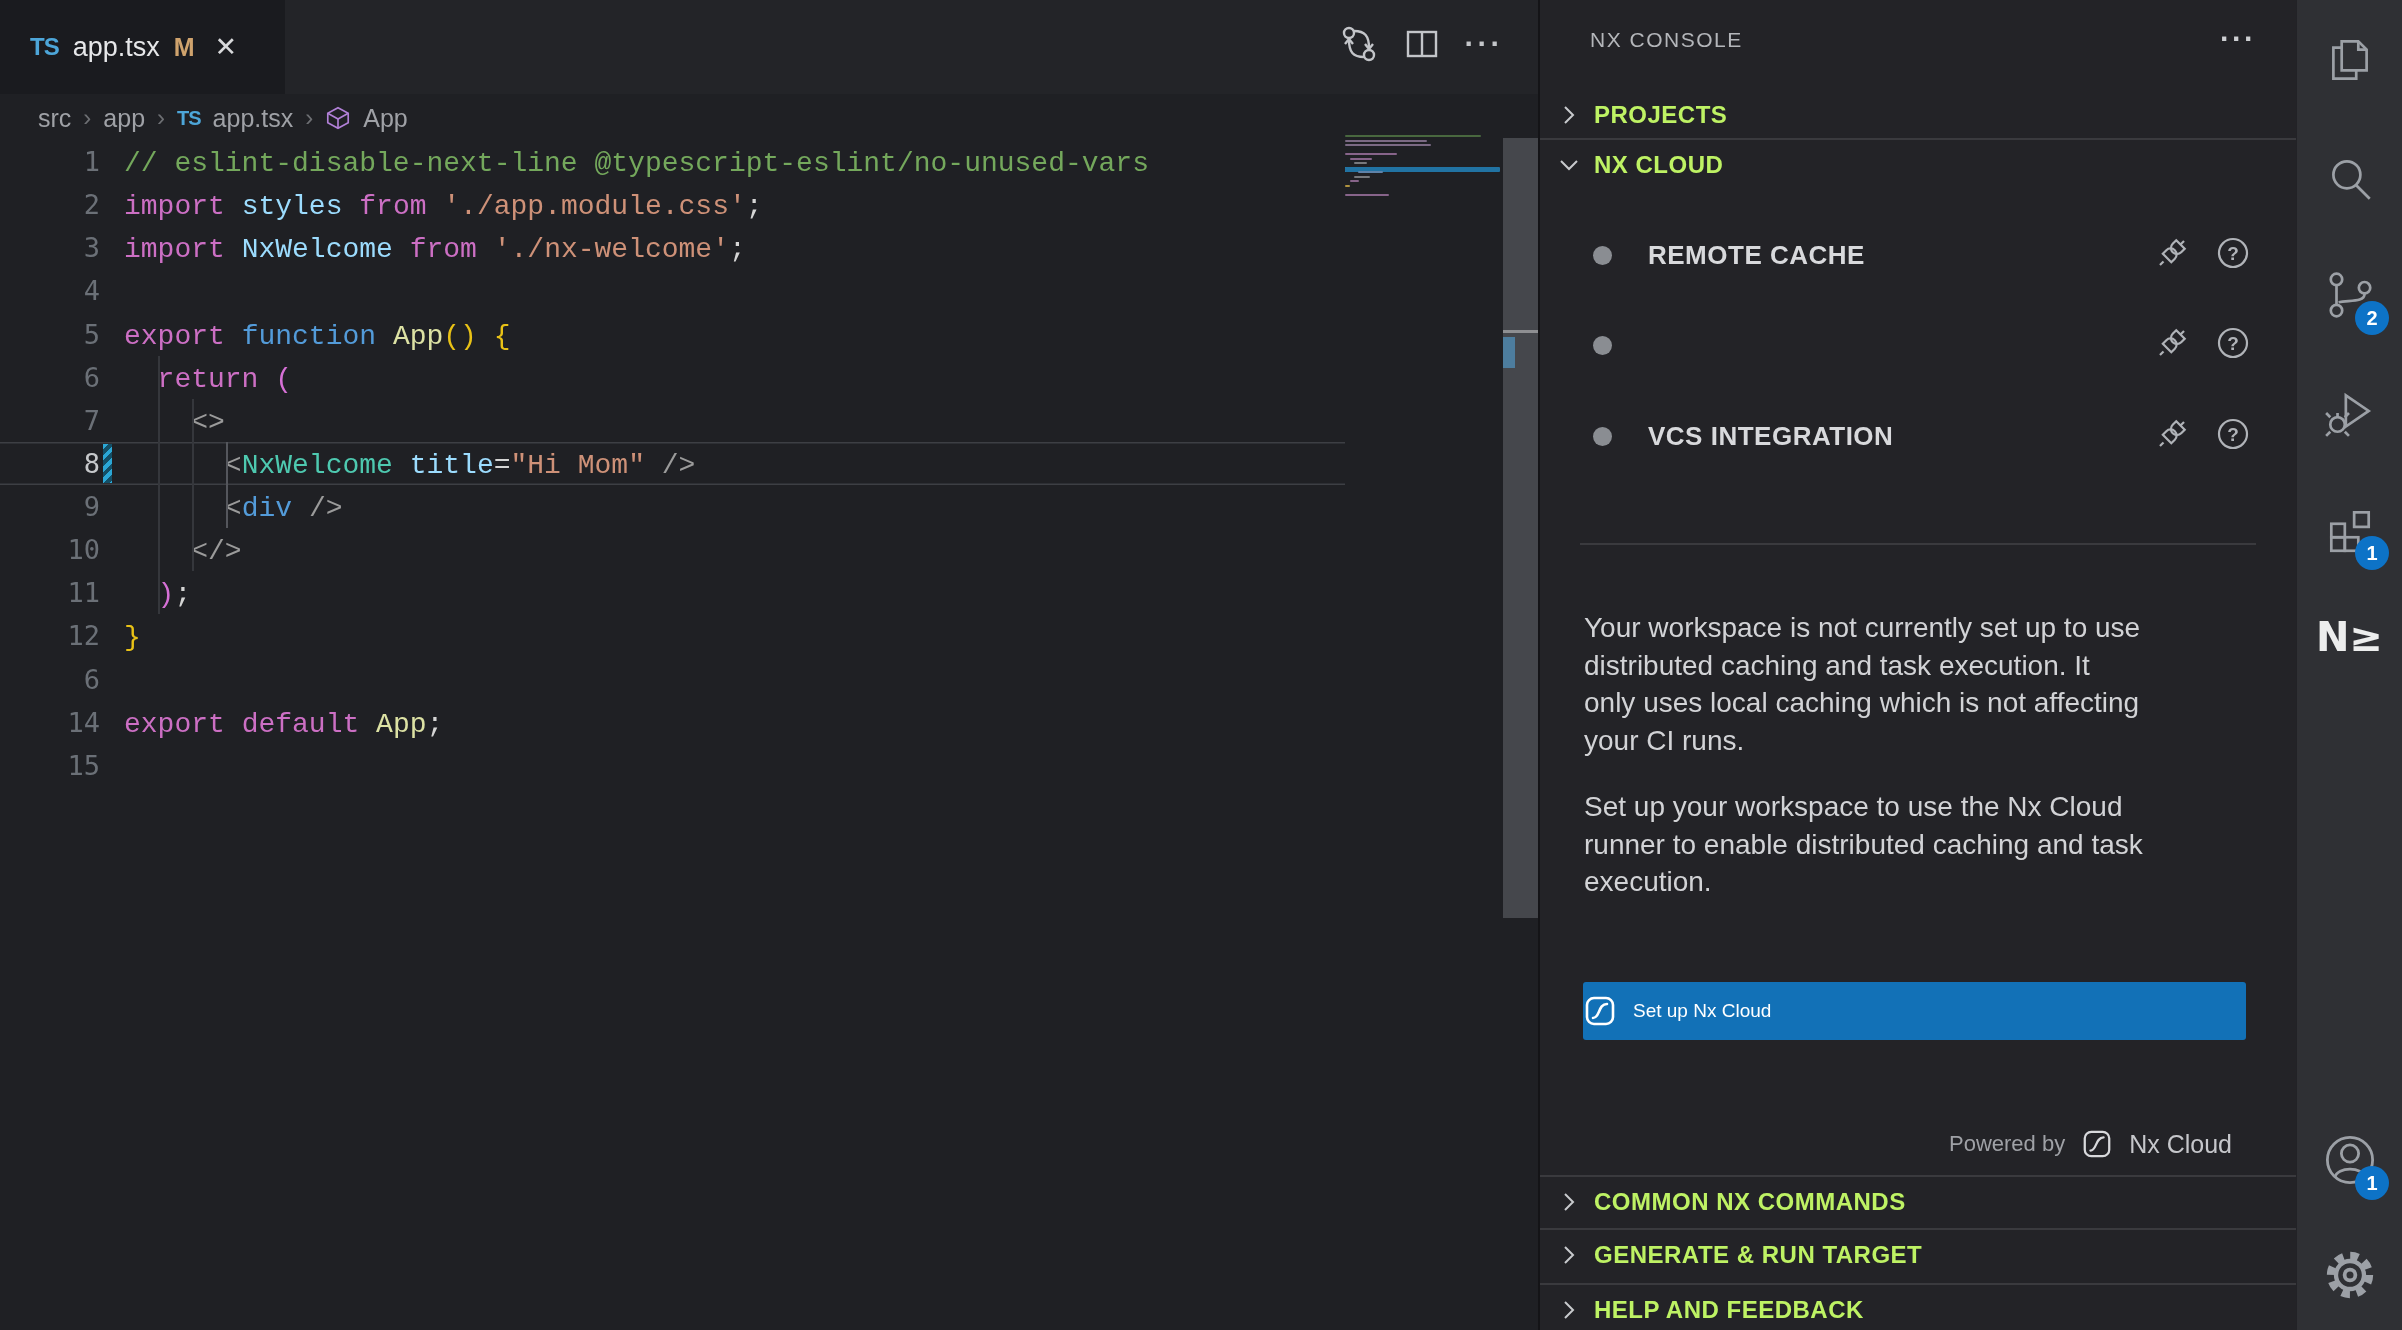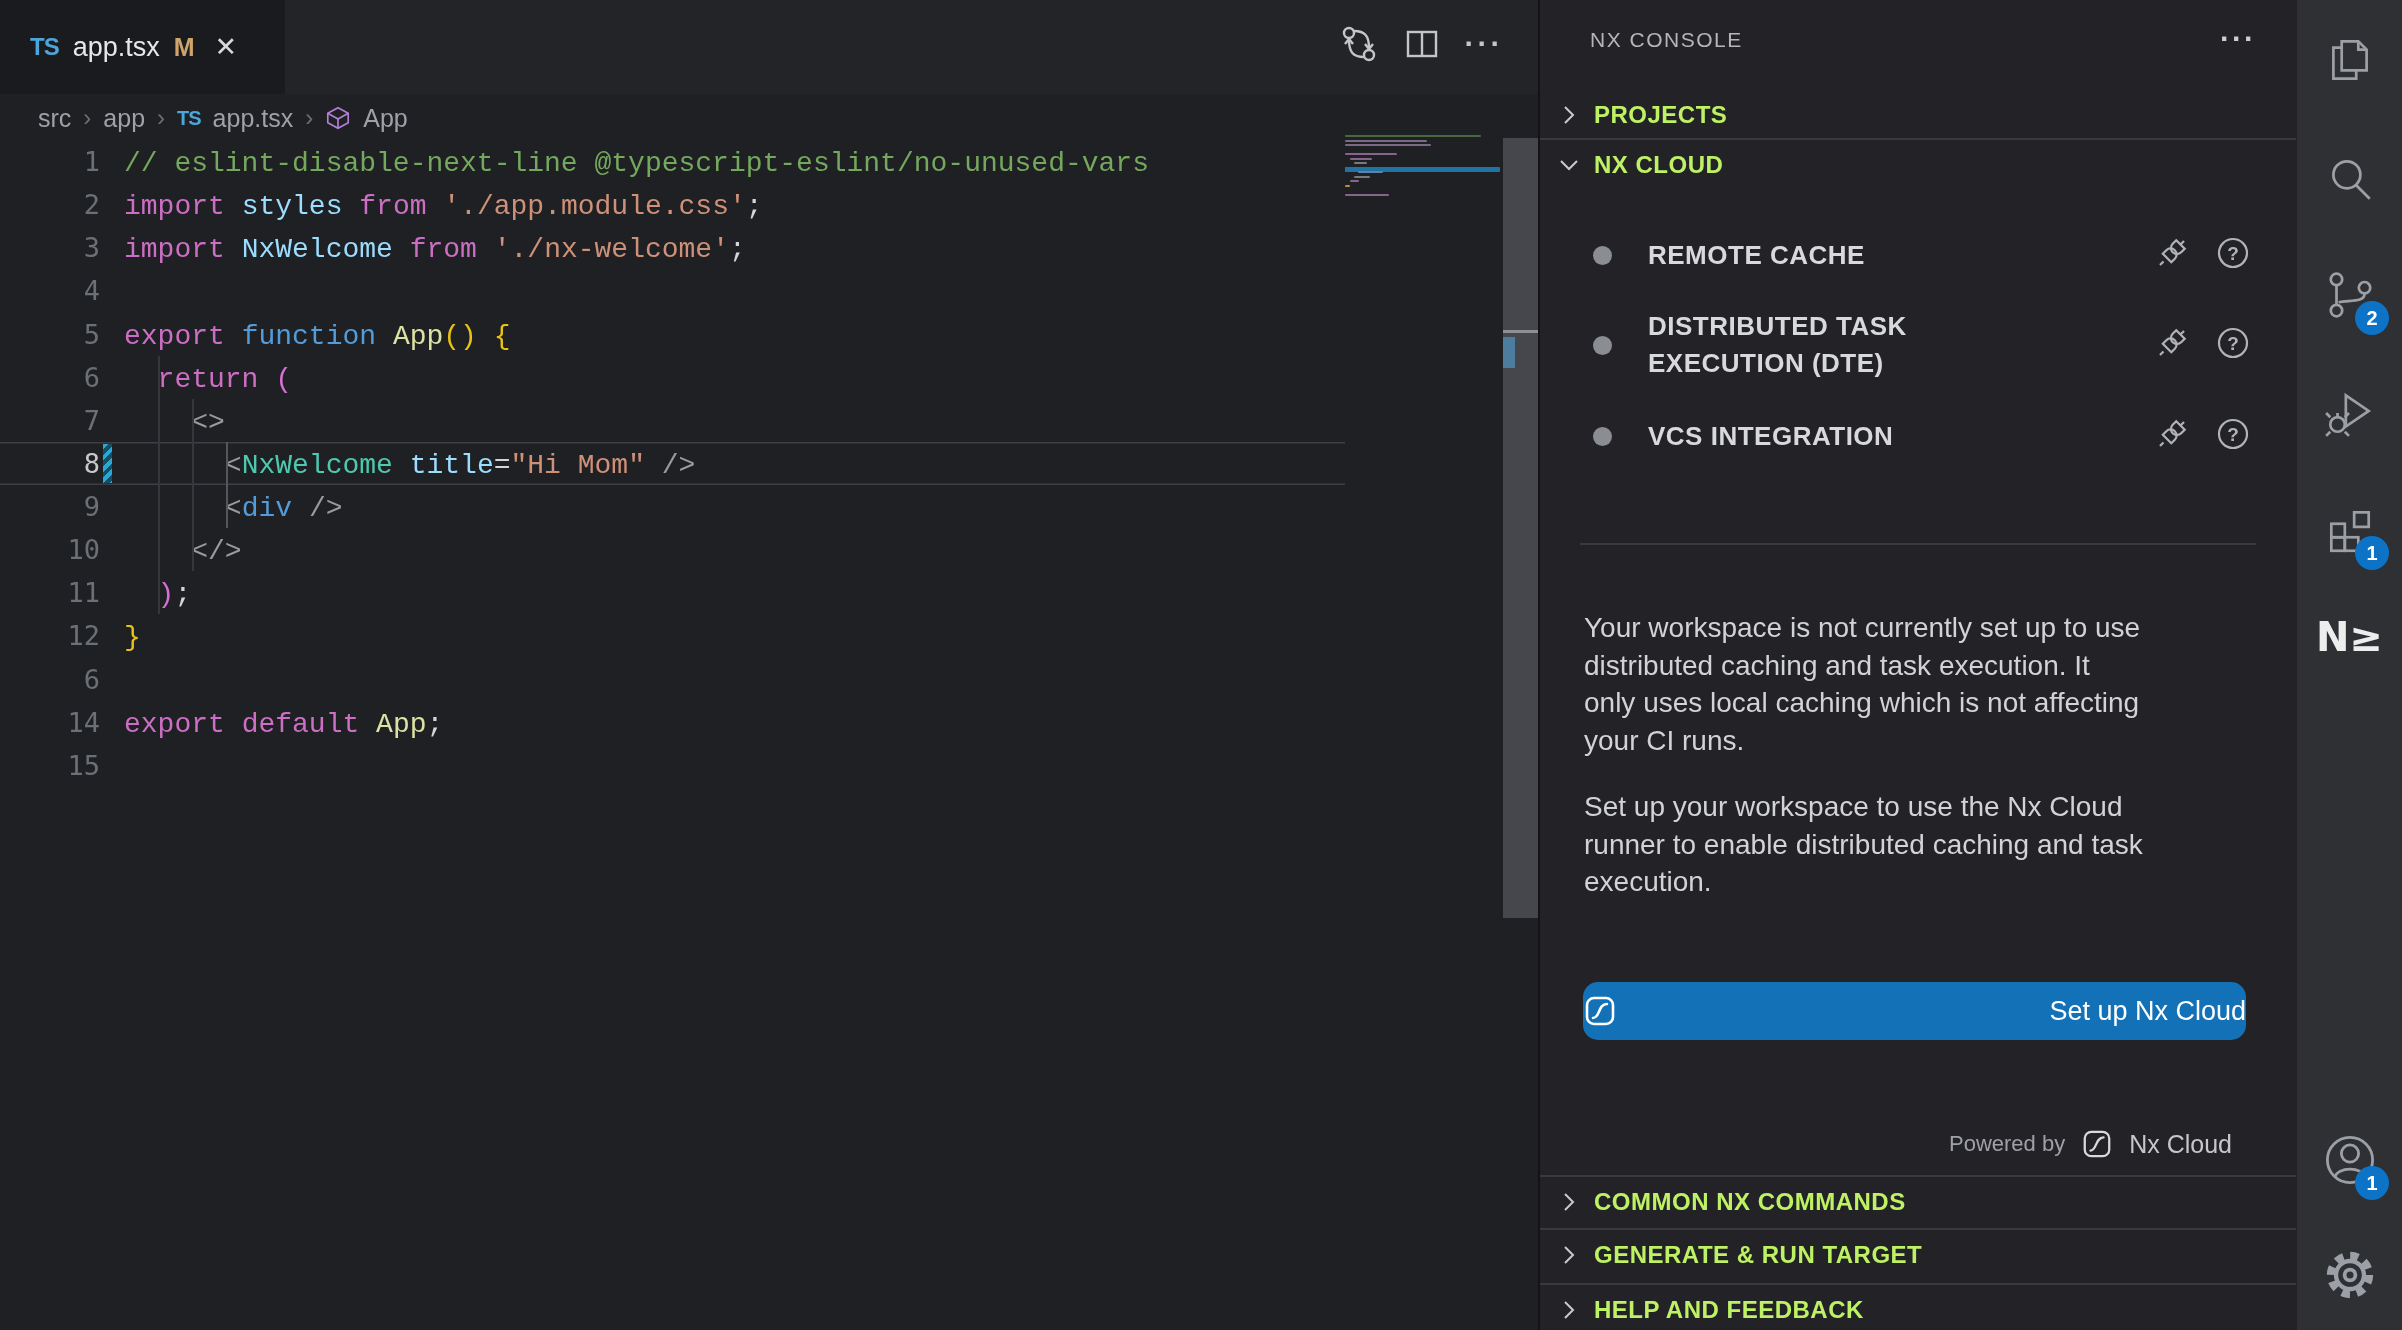--- a/index.html
+++ b/index.html
@@ -55,22 +55,22 @@
   .section-header { position:absolute; left:0; width:100%; display:flex; align-items:center; gap:12px; padding-left:16px; cursor:pointer; }
   .section-header .chev { width:26px; height:26px; display:flex; align-items:center; justify-content:center; }
   .section-header .chev svg { stroke:#c8cacd; fill:none; stroke-width:2; }
   .section-label { font-weight:bold; font-size:24px; letter-spacing:0.5px; color:#bef264; }
   .nx-item { position:absolute; left:0; width:100%; display:flex; align-items:center; }
   .nx-dot { position:absolute; left:53px; width:19px; height:19px; border-radius:50%; background:#8a8d92; }
   .nx-item-label { margin-left:108px; font-weight:bold; font-size:26px; letter-spacing:0.5px; color:#d8d9dc; line-height:37px; }
   .nx-item-icons { position:absolute; right:46px; display:flex; gap:24px; align-items:center; }
   .nx-item-icons svg { stroke:#b0b3b8; fill:none; }
   .para { position:absolute; left:44px; width:676px; font-size:28px; line-height:37.5px; color:#d2d3d6; }
-  #setup-btn { position:absolute; left:43px; top:982px; width:663px; height:58px; background:#1271b7; border:none; border-radius:15px;
-    display:flex; align-items:center; justify-content:space-between; gap:16px; color:#ffffff; font-size:27px; font-family:"Liberation Sans",sans-serif; cursor:pointer; }
+  #setup-btn { position:absolute; left:43px; top:982px; width:663px; height:58px; background:#1271b7; border:none; border-radius:3px;
+    display:flex; align-items:center; justify-content:flex-start; gap:16px; color:#ffffff; font-size:19px; font-family:"Liberation Sans",sans-serif; cursor:pointer; }
   #setup-btn svg { stroke:#ffffff; fill:none; }
   #powered { position:absolute; right:64px; top:1128px; display:flex; align-items:center; gap:16px; }
   #powered .pw-label { font-size:22px; color:#9fa1a6; }
   #powered .pw-brand { font-size:25px; color:#c6c7cb; }
   #powered svg { stroke:#d8d9dc; fill:none; }
   
   #activitybar { position:absolute; left:2296px; top:0; width:106px; height:1330px; background:#2f3034; border-left:1px solid #222226; }
   .ab-item { position:absolute; left:0; width:106px; height:96px; display:flex; align-items:center; justify-content:center; cursor:pointer; }
   .ab-item svg { stroke:#9ca0a6; fill:none; stroke-width:2.6; }
   .ab-item.active svg text { fill:#eceded; }
@@ -208,24 +208,20 @@
                 </g>
               </svg></span>
             <span><svg width="34" height="34" viewBox="0 0 34 34" stroke-width="2.2">
                 <circle cx="17" cy="17" r="14"></circle>
                 <text x="17" y="24" text-anchor="middle" fill="#b0b3b8" stroke="none" style="font:bold 19px Liberation Sans, sans-serif">?</text>
               </svg></span>
           </div>
         </div>
         <div class="nx-item" style="top: 301px; height: 88px;">
           <span class="nx-dot"></span>
-          <div class="nx-item-label">
-            <div>DISTRIBUTED TASK</div>
-            <div>EXECUTION (DTE)</div>
-          </div>
           <div class="nx-item-icons">
             <span><svg width="40" height="40" viewBox="0 0 40 40" stroke-width="2.2">
                 <g transform="rotate(45 20 20)">
                   <path d="M20 3 V8"></path>
                   <path d="M14 8 H26 V13 A6 6 0 0 1 14 13 Z"></path>
                   <path d="M14 27 A6 6 0 0 1 26 27 V32 H14 Z" transform="translate(0 -5)"></path>
                   <path d="M20 32 V37"></path>
                 </g>
               </svg></span>
             <span><svg width="34" height="34" viewBox="0 0 34 34" stroke-width="2.2">

